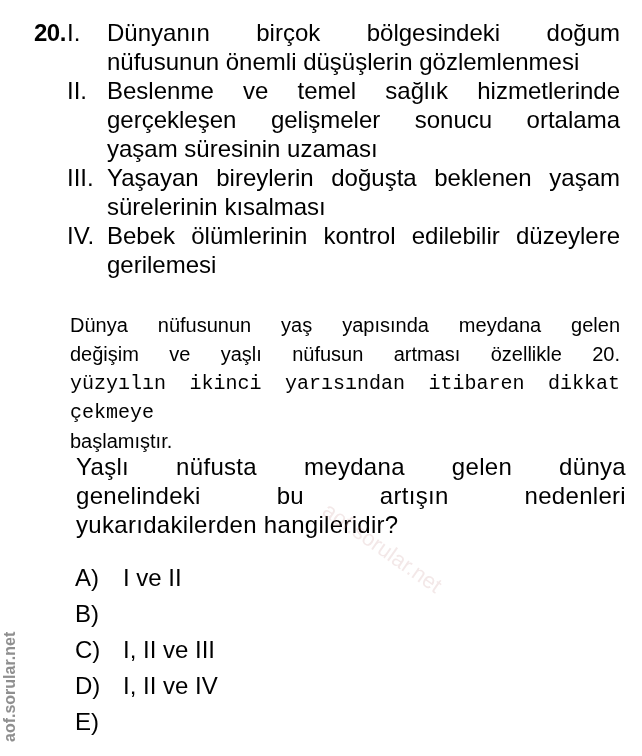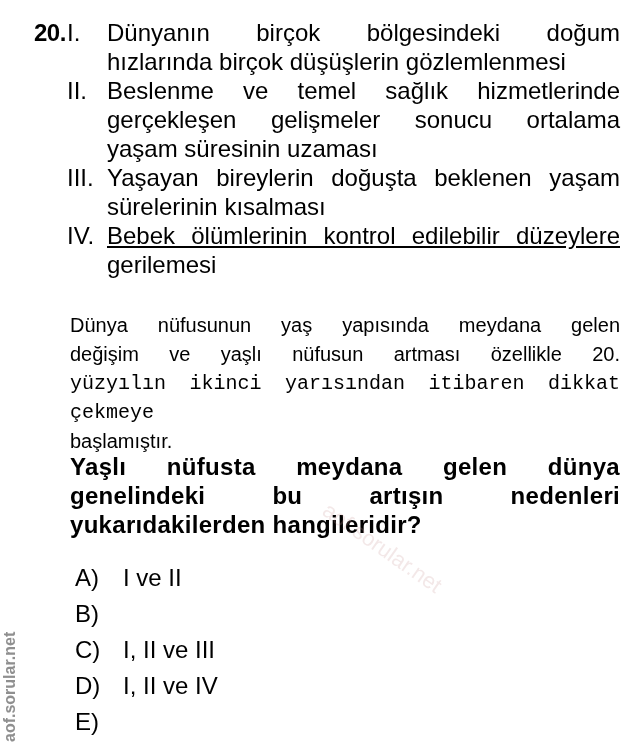--- a/index.html
+++ b/index.html
@@ -51,26 +51,26 @@
       left: 70px;
       top: 311px;
       width: 550px;
       font-size: 20px;
       line-height: 29px;
       text-align: justify;
       margin: 0;
     }
     .question {
       position: absolute;
-      left: 70px;
+      left: 76px;
       top: 452px;
       width: 550px;
       font-size: 24px;
       line-height: 29px;
-      font-weight: bold;
+      font-weight: normal;
       text-align: justify;
       margin: 0;
       letter-spacing: 0.3px;
     }
     .options {
       position: absolute;
       left: 75px;
       top: 560px;
       margin: 0;
       padding: 0;
@@ -115,21 +115,21 @@
 <body>
 
 <div class="q-number">20.</div>
 
 <ul class="statements">
 
   <li class="statement">
     <span class="roman">I.</span>
     <span class="stext">
       <span style="display:block;text-align:justify;text-align-last:justify;">Dünyanın birçok bölgesindeki doğum</span>
-      <span style="display:block;">hızlarında birçok düşüşlerin gözlemlenmesi</span>
+      <span style="display:block;">nüfusunun önemli düşüşlerin gözlemlenmesi</span>
     </span>
   </li>
 
   <li class="statement">
     <span class="roman">II.</span>
     <span class="stext">
       <span style="display:block;text-align:justify;text-align-last:justify;">Beslenme ve temel sağlık hizmetlerinde</span>
       <span style="display:block;text-align:justify;text-align-last:justify;">gerçekleşen gelişmeler sonucu ortalama</span>
       <span style="display:block;">yaşam süresinin uzaması</span>
     </span>
@@ -139,21 +139,21 @@
     <span class="roman">III.</span>
     <span class="stext">
       <span style="display:block;text-align:justify;text-align-last:justify;">Yaşayan bireylerin doğuşta beklenen yaşam</span>
       <span style="display:block;">sürelerinin kısalması</span>
     </span>
   </li>
 
   <li class="statement">
     <span class="roman">IV.</span>
     <span class="stext">
-      <span style="display:block;text-align:justify;text-align-last:justify;text-decoration:underline;">Bebek ölümlerinin kontrol edilebilir düzeylere</span>
+      <span style="display:block;text-align:justify;text-align-last:justify;">Bebek ölümlerinin kontrol edilebilir düzeylere</span>
       <span style="display:block;">gerilemesi</span>
     </span>
   </li>
 </ul>
 
 <div class="context">
   <span style="display:block;text-align:justify;text-align-last:justify;">Dünya nüfusunun yaş yapısında meydana gelen</span>
   <span style="display:block;text-align:justify;text-align-last:justify;">değişim ve yaşlı nüfusun artması özellikle 20.</span>
   <span style="display:block;text-align:justify;text-align-last:justify;font-family:Liberation Mono, monospace;">yüzyılın ikinci yarısından itibaren dikkat çekmeye</span>
   <span style="display:block;">başlamıştır.</span>

